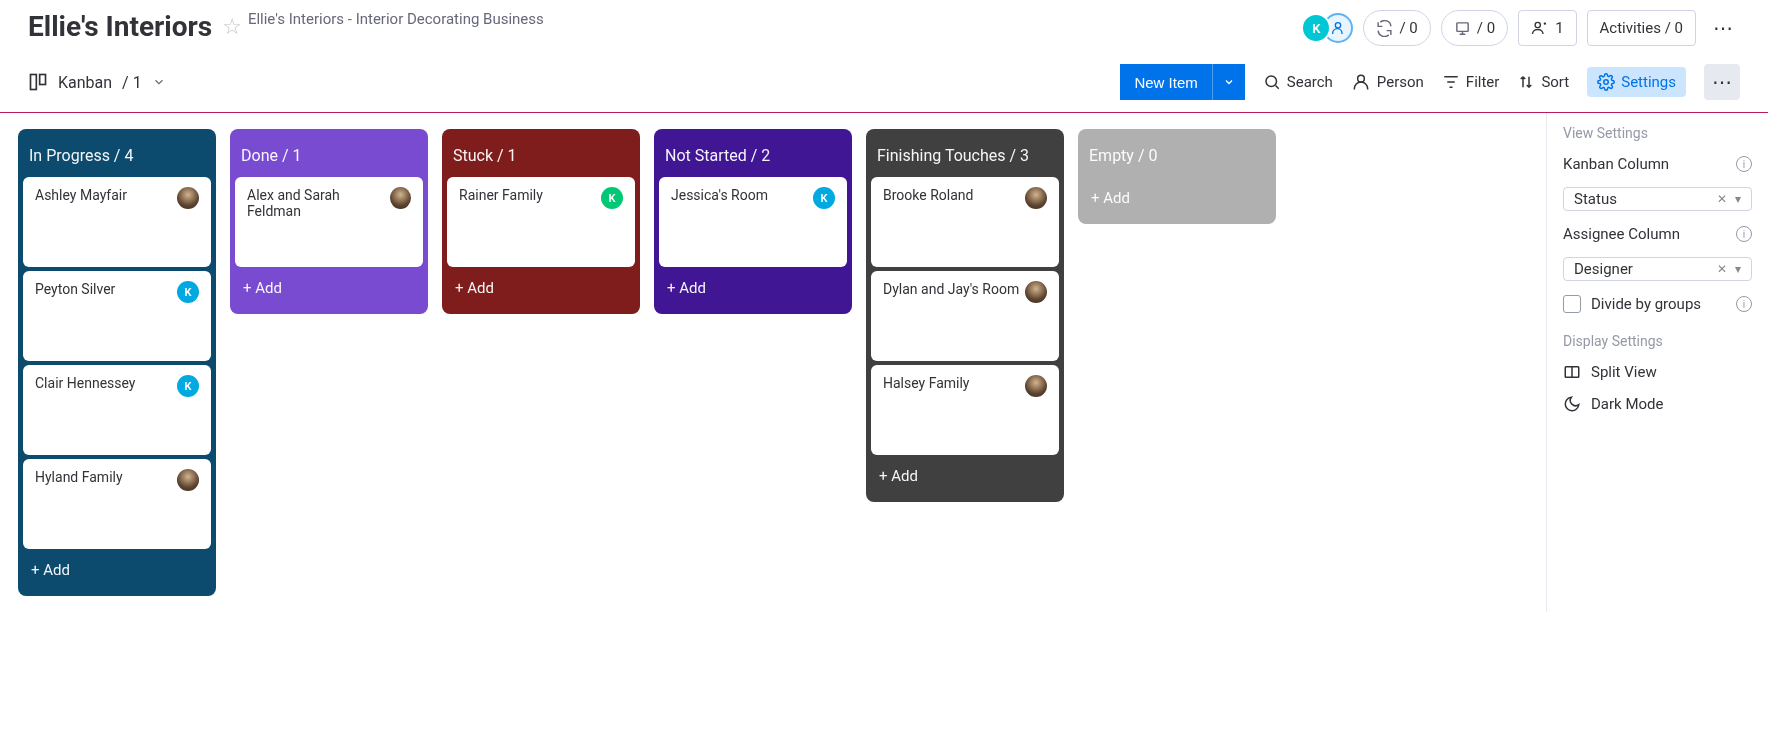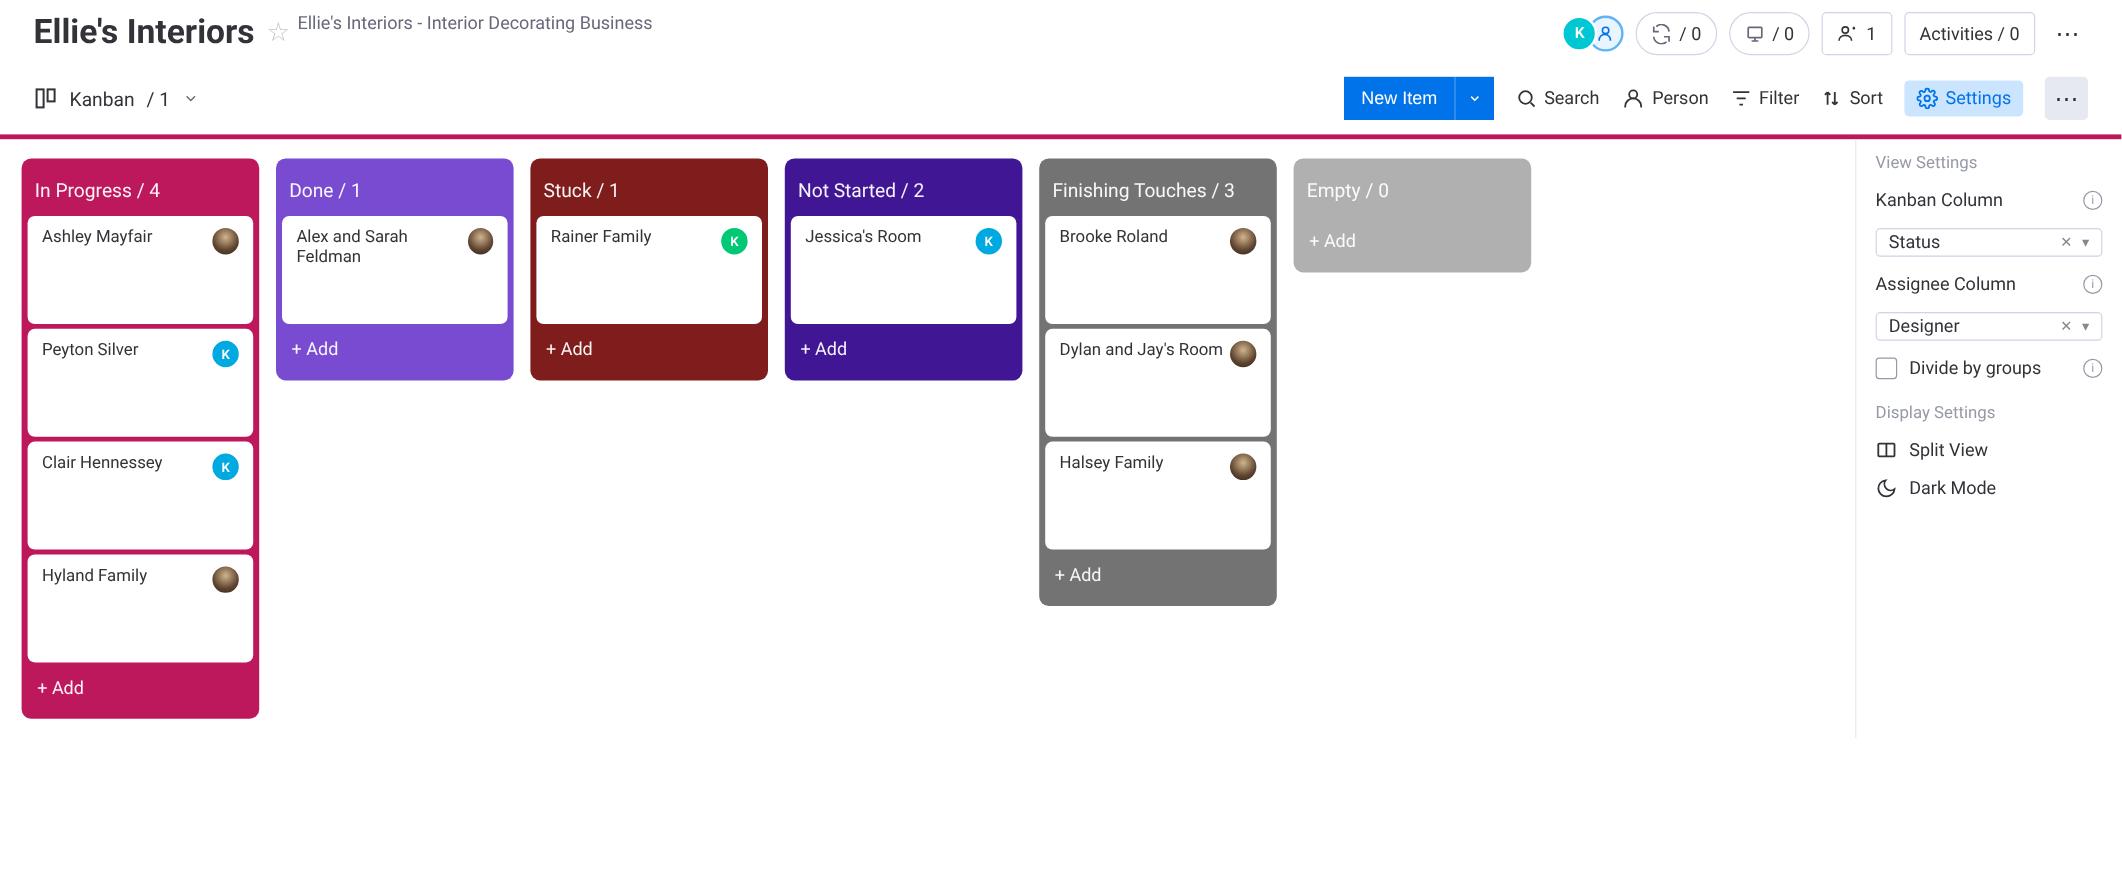--- a/index.html
+++ b/index.html
@@ -10,21 +10,21 @@
   .board-title { font-size: 28px; font-weight: 700; color: #323338; }
   .star { color: #c4c4c4; font-size: 22px; }
   .subtitle { font-size: 15px; color: #676879; }
   .top-right { margin-left: auto; display: flex; align-items: center; gap: 10px; }
   .avatar-group { display: flex; align-items: center; }
   .avatar-k { width: 30px; height: 30px; border-radius: 50%; background: #00c7d4; color: #fff; font-size: 13px; font-weight: 600; display: flex; align-items: center; justify-content: center; margin-right: -8px; z-index: 2; border: 2px solid #fff; }
   .avatar-guest { width: 30px; height: 30px; border-radius: 50%; background: #e8f4ff; color: #0073ea; display: flex; align-items: center; justify-content: center; border: 2px solid #5db3f3; font-size: 14px; }
   .pill { height: 36px; border: 1px solid #d0d4e4; border-radius: 4px; background: #fff; display: flex; align-items: center; gap: 6px; padding: 0 12px; font-size: 15px; color: #323338; cursor: pointer; }
   .pill-round { border-radius: 18px; }
   .more-dots-top { width: 34px; height: 34px; display: flex; align-items: center; justify-content: center; font-size: 20px; cursor: pointer; }
-  .viewbar { display: flex; align-items: center; padding: 14px 28px 12px 28px; border-bottom: 4px solid #be185d; }
+  .viewbar { display: flex; align-items: center; padding: 14px 28px 12px 28px; border-bottom: 1px solid #be185d; }
   .view-left { display: flex; align-items: center; gap: 10px; color: #323338; font-size: 16px; cursor: pointer;}
   .view-right { margin-left: auto; display: flex; align-items: center; gap: 18px; }
   .new-item-btn { background: #0073ea; color: #fff; border: none; border-radius: 0; height: 36px; display: flex; align-items: center; font-size: 15px; cursor: pointer; }
   .new-item-main { padding: 0 14px; border-right: 1px solid rgba(255,255,255,0.3); height: 100%; display: flex; align-items: center;}
   .new-item-caret { padding: 0 10px; height: 100%; display:flex; align-items:center;}
   .tool { display: flex; align-items: center; gap: 6px; font-size: 15px; cursor: pointer; color: #323338; }
   .tool-active { background: #cce5ff; padding: 6px 10px; border-radius: 4px; color: #0073ea; }
   .more-btn { width: 36px; height: 36px; background: #e6e9ef; border-radius: 4px; display: flex; align-items: center; justify-content: center; font-size: 20px; cursor: pointer; }
   .main { display: flex; }
   .board { flex: 1; padding: 16px 18px; display: flex; gap: 14px; align-items: flex-start; }
@@ -150,21 +150,21 @@
           <path d="M19.4 15a1.7 1.7 0 0 0 .3 1.8l.1.1a2 2 0 1 1-2.8 2.8l-.1-.1a1.7 1.7 0 0 0-1.8-.3 1.7 1.7 0 0 0-1 1.5V21a2 2 0 0 1-4 0v-.1a1.7 1.7 0 0 0-1-1.5 1.7 1.7 0 0 0-1.8.3l-.1.1a2 2 0 1 1-2.8-2.8l.1-.1a1.7 1.7 0 0 0 .3-1.8 1.7 1.7 0 0 0-1.5-1H3a2 2 0 0 1 0-4h.1a1.7 1.7 0 0 0 1.5-1 1.7 1.7 0 0 0-.3-1.8l-.1-.1a2 2 0 1 1 2.8-2.8l.1.1a1.7 1.7 0 0 0 1.8.3H9a1.7 1.7 0 0 0 1-1.5V3a2 2 0 0 1 4 0v.1a1.7 1.7 0 0 0 1 1.5 1.7 1.7 0 0 0 1.8-.3l.1-.1a2 2 0 1 1 2.8 2.8l-.1.1a1.7 1.7 0 0 0-.3 1.8V9a1.7 1.7 0 0 0 1.5 1H21a2 2 0 0 1 0 4h-.1a1.7 1.7 0 0 0-1.5 1z"></path>
         </svg>
       <span>Settings</span>
     </div>
     <div class="more-btn">⋯</div>
   </div>
 </div>
 
 <div class="main">
   <div class="board" id="board">
-      <div class="col" style="background: #be185d;">
+      <div class="col" style="background: #0c4a6e;">
         <div class="col-header">In Progress / 4</div>
         <div class="cards">
           <div class="card">
             <div class="card-title">Ashley Mayfair</div>
             <div class="card-avatar" style="background: radial-gradient(circle at 50% 35%, rgb(210, 180, 140) 0%, rgb(94, 68, 48) 60%, rgb(47, 34, 24) 100%);"></div>
           </div>
           <div class="card">
             <div class="card-title">Peyton Silver</div>
             <div class="card-avatar card-avatar-k" style="background: rgb(0, 169, 224);">K</div>
           </div>
@@ -202,21 +202,21 @@
       <div class="col" style="background: rgb(64, 22, 148);">
         <div class="col-header">Not Started / 2</div>
         <div class="cards">
           <div class="card">
             <div class="card-title">Jessica's Room</div>
             <div class="card-avatar card-avatar-k" style="background: rgb(0, 169, 224);">K</div>
           </div>
         </div>
         <div class="add-row">+ Add</div>
       </div>
-      <div class="col" style="background: #737373;">
+      <div class="col" style="background: #404040;">
         <div class="col-header">Finishing Touches / 3</div>
         <div class="cards">
           <div class="card">
             <div class="card-title">Brooke Roland</div>
             <div class="card-avatar" style="background: radial-gradient(circle at 50% 35%, rgb(210, 180, 140) 0%, rgb(94, 68, 48) 60%, rgb(47, 34, 24) 100%);"></div>
           </div>
           <div class="card">
             <div class="card-title">Dylan and Jay's Room</div>
             <div class="card-avatar" style="background: radial-gradient(circle at 50% 35%, rgb(210, 180, 140) 0%, rgb(94, 68, 48) 60%, rgb(47, 34, 24) 100%);"></div>
           </div>

